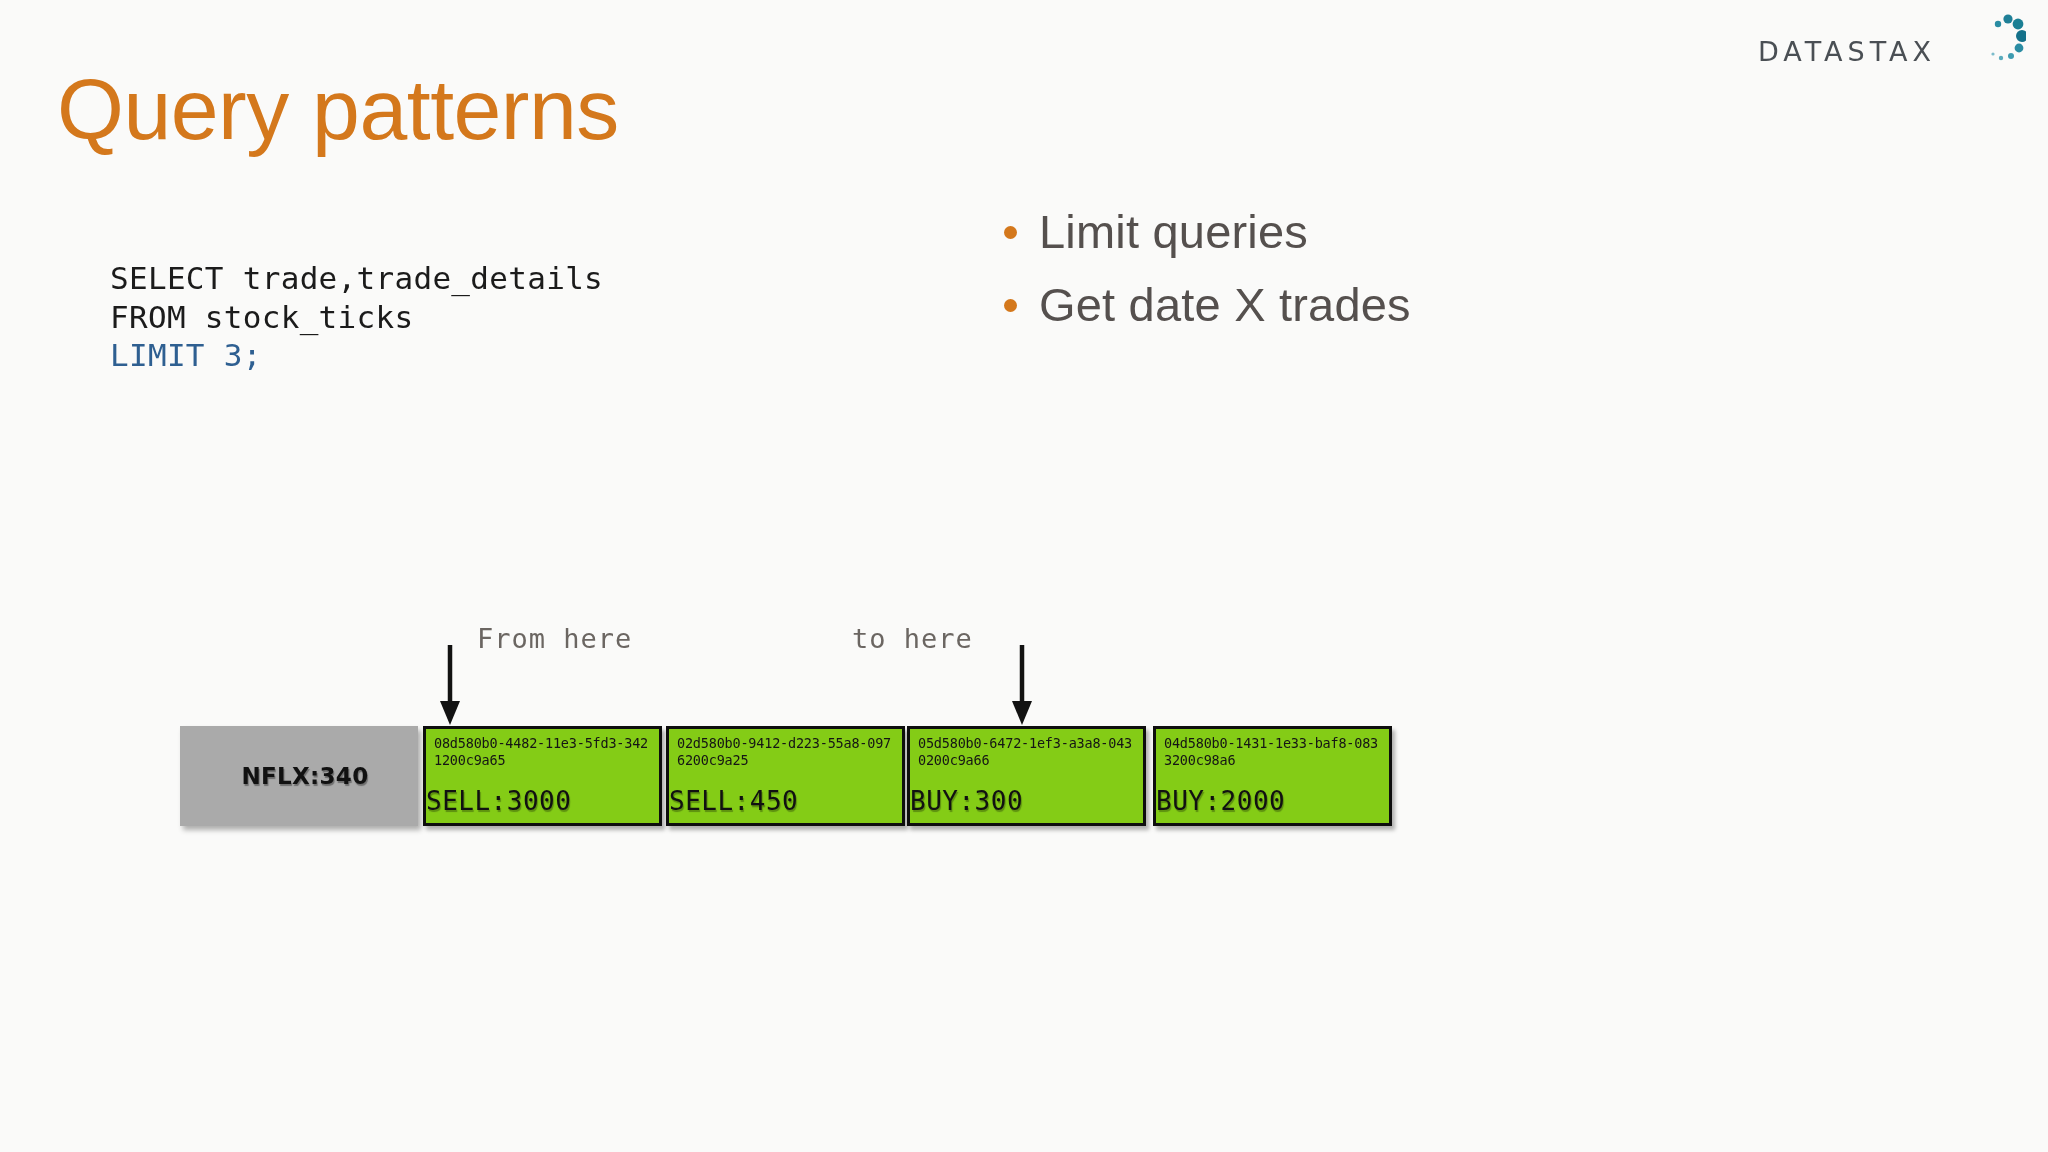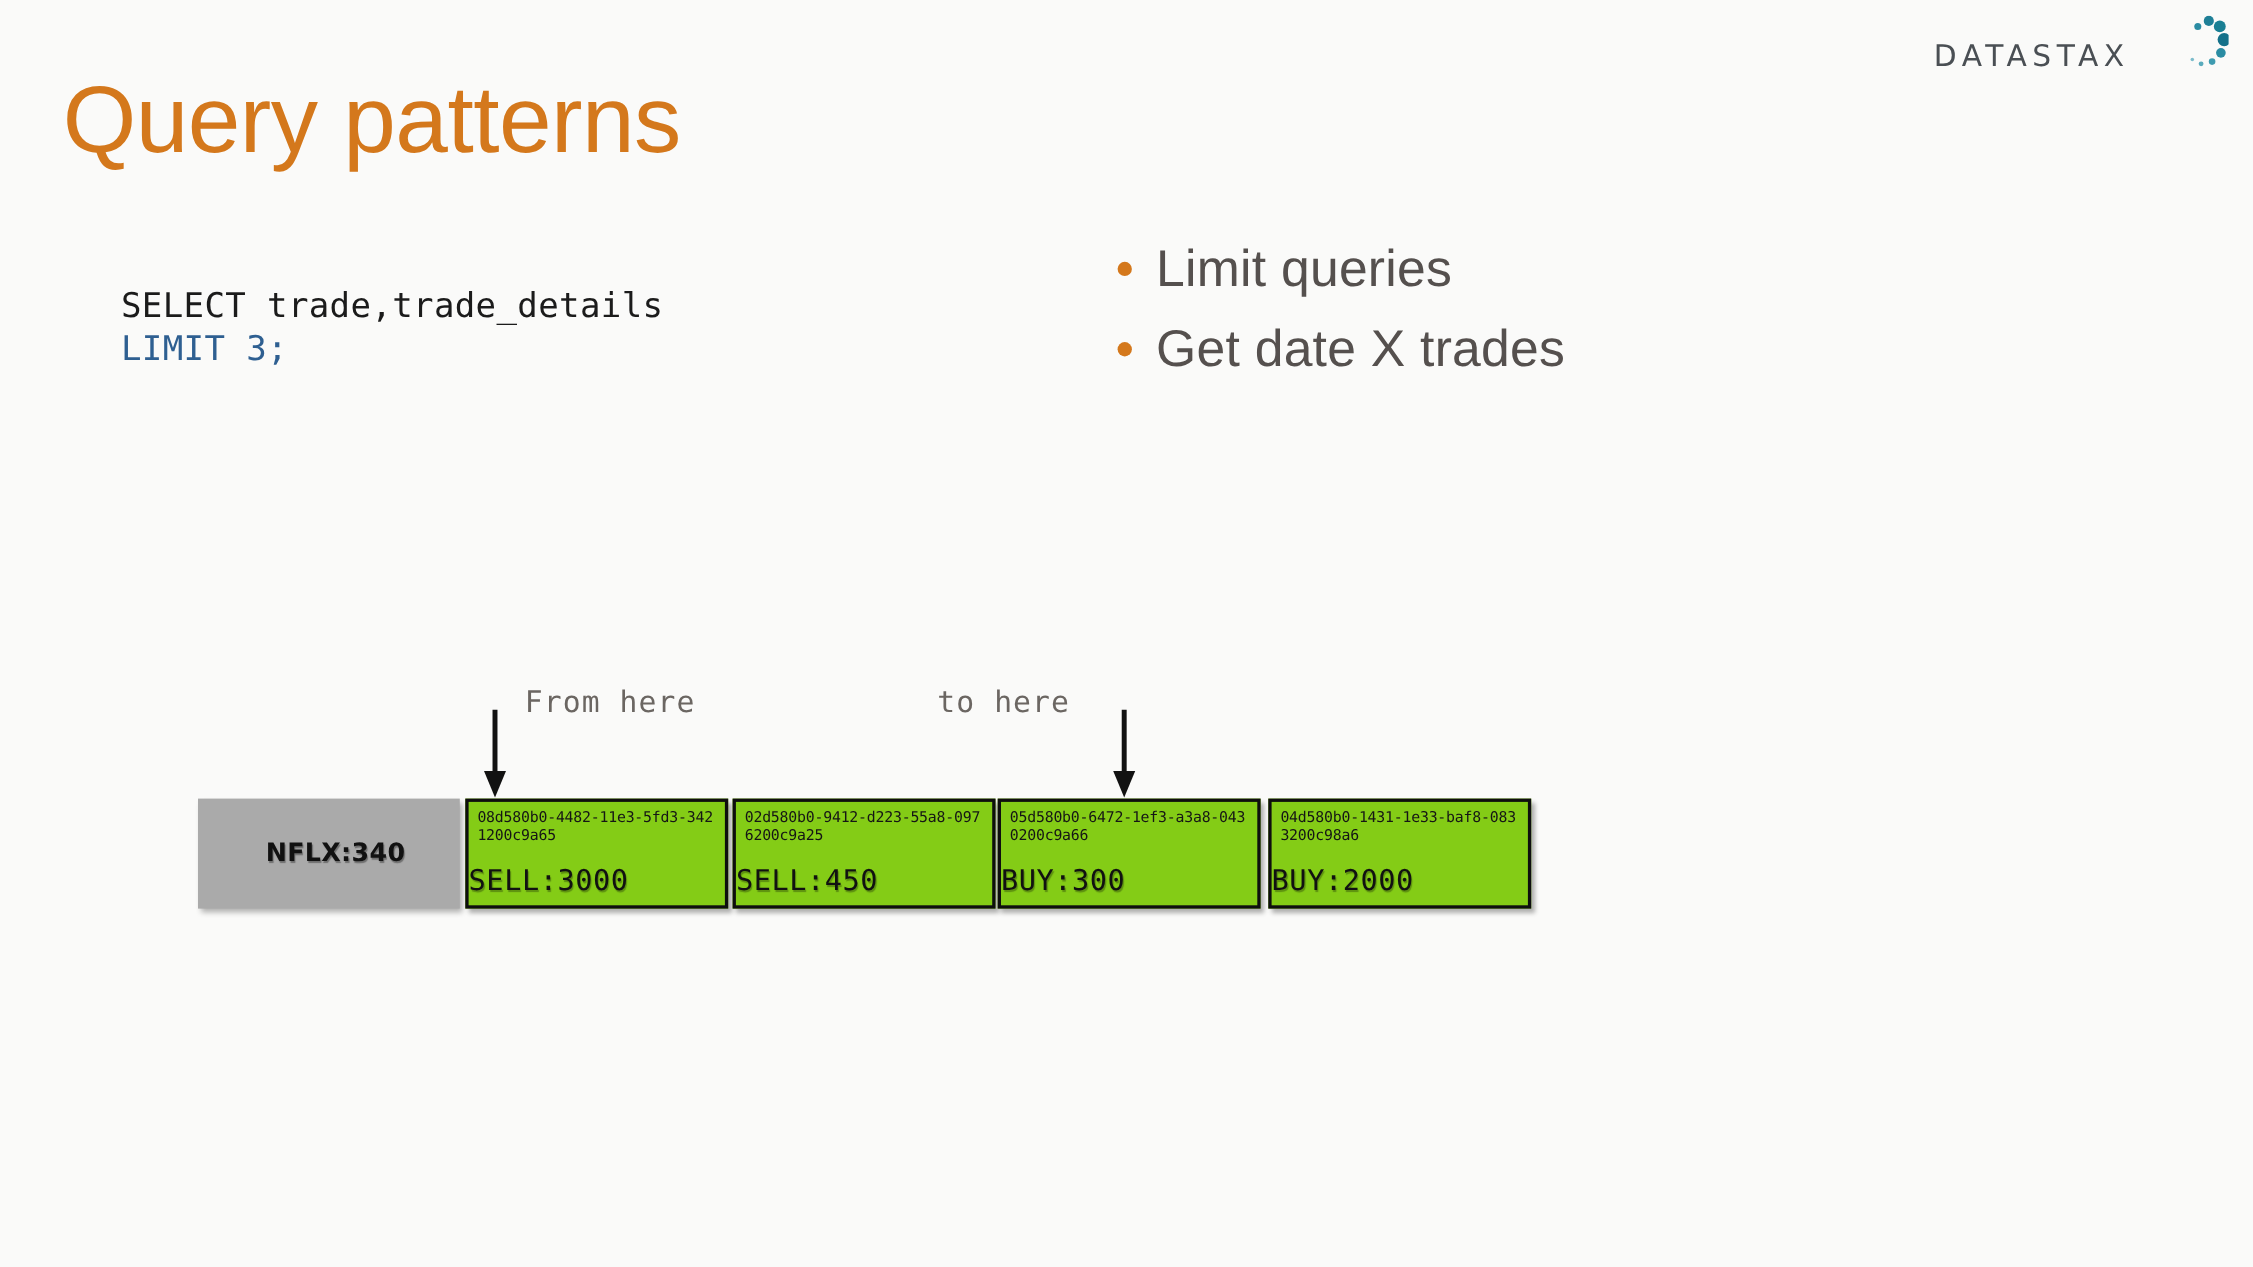--- a/index.html
+++ b/index.html
@@ -200,23 +200,23 @@
     <circle cx="44" cy="5" r="4.6" fill="#1f7f97"></circle>
     <circle cx="54" cy="10" r="5.4" fill="#1a7f94"></circle>
     <circle cx="58" cy="22" r="6.0" fill="#14718a"></circle>
     <circle cx="55" cy="34" r="4.4" fill="#2a8ca3"></circle>
     <circle cx="47" cy="42" r="3.0" fill="#3e9bb0"></circle>
     <circle cx="37" cy="44" r="2.2" fill="#5aabbd"></circle>
     <circle cx="29" cy="40" r="1.6" fill="#7cbccb"></circle>
   </svg>
 </div>
 
-<pre id="code-block"><span class="code-line">SELECT trade,trade_details</span><span class="code-line kw-limit">LIMIT 3;</span></pre>
-
-<ul id="bullets" style="list-style:none;margin:16px;padding:0;">
+<pre id="code-block"><span class="code-line">SELECT trade,trade_details</span><span class="code-line">FROM stock_ticks</span><span class="code-line kw-limit">LIMIT 3;</span></pre>
+
+<ul id="bullets" style="list-style:none;margin:4px;padding:0;">
   <li class="bullet-row">
     <span class="bullet-dot"></span>
     <span class="bullet-label">Limit queries</span>
   </li>
   <li class="bullet-row">
     <span class="bullet-dot"></span>
     <span class="bullet-label">Get date X trades</span>
   </li>
 </ul>
 

